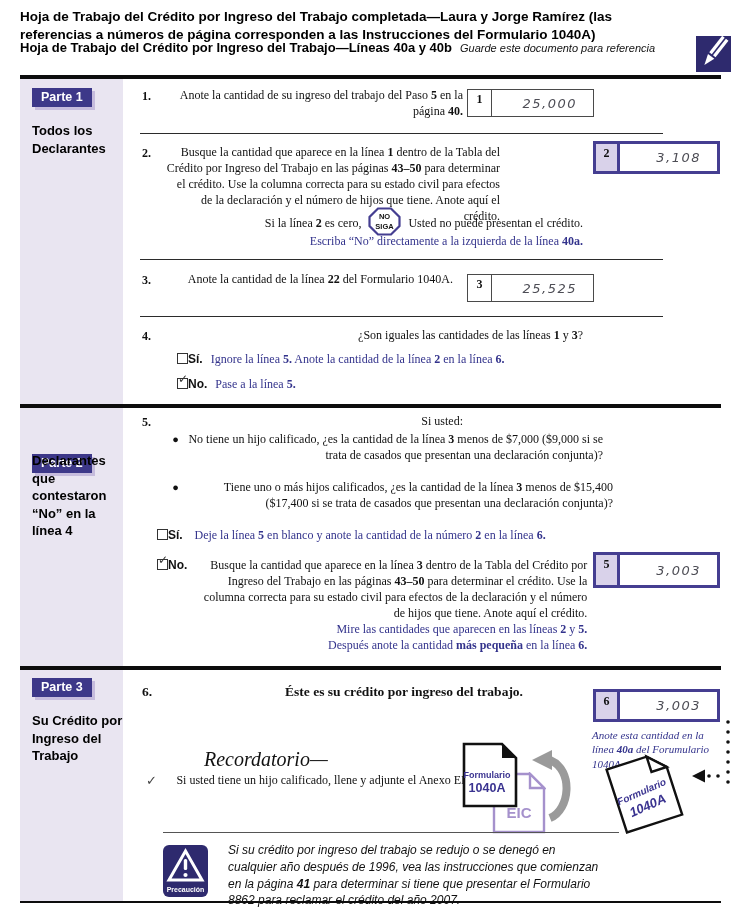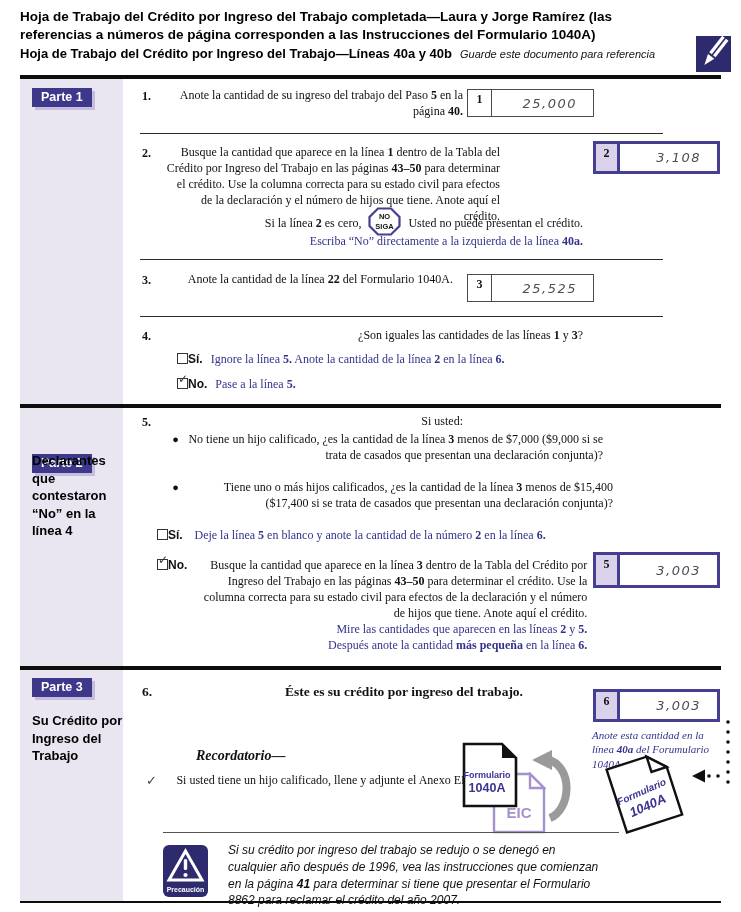--- a/index.html
+++ b/index.html
@@ -27,58 +27,59 @@
   .amtbox.purple .lbl{border-right:3px solid #453e91;background:#d9d2ea;}
   .amtbox .val{flex:1;display:flex;align-items:center;justify-content:flex-end;padding-right:16px;
                font-family:"DejaVu Sans",sans-serif;font-style:italic;font-size:13px;letter-spacing:1.5px;color:#4d4d55;}
   .chk{display:inline-block;width:11px;height:11px;border:1.2px solid #333;background:#fff;
        vertical-align:-1px;position:relative;box-sizing:border-box;}
   .chk .mark{position:absolute;left:0px;top:-7px;font-size:12px;font-family:"DejaVu Sans",sans-serif;color:#333;}
   .opt-label{font-family:"Liberation Sans",sans-serif;font-weight:bold;font-size:12px;}
   .note-purple{font-size:11px;font-style:italic;line-height:1.3;color:#33338c;}
   .caution-txt{font-family:"Liberation Sans",sans-serif;font-style:italic;font-size:12px;line-height:1.4;color:#111;}
   .h6{font-weight:bold;font-size:13.5px;}
-  .recordatorio{font-weight:bold;font-style:italic;font-size:14px;}
+  .recordatorio{font-weight:normal;font-style:italic;font-size:20px;margin-left:8px;}
   .remcheck{font-family:"DejaVu Sans",sans-serif;font-size:13px;color:#444;}
   .bullet-row{display:flex;}
   .bullet-row .bu{width:14px;font-size:11px;}
   .opt-row{display:flex;}
   .opt-row .cb-col{width:18px;flex:none;}
   .opt-row .ol-col{flex:none;margin-right:8px;}
 </style>
 </head>
 <body>
 
 <div class="page">
 
   <div class="abs title" style="left:20px;top:8px;width:705px;">
     <div>Hoja de Trabajo del Crédito por Ingreso del Trabajo completada—Laura y Jorge Ramírez (las</div>
     <div>referencias a números de página corresponden a las Instrucciones del Formulario 1040A)</div>
   </div>
 
-  <div class="abs" style="left:20px;top:44px;width:670px;">
+  <div class="abs" style="left:20px;top:38px;width:670px;">
     <span class="subtitle">Hoja de Trabajo del Crédito por Ingreso del Trabajo—Líneas 40a y 40b</span><span class="subnote">Guarde este documento para referencia</span>
   </div>
 
   <div class="abs" style="left:696px;top:36px;">
     <svg width="35" height="36" viewBox="0 0 35 36">
       <rect x="0" y="0" width="35" height="36" fill="#2e2a6e"></rect>
       <g transform="rotate(38 17 18)" fill="#fff">
         <rect x="13" y="-2" width="3.2" height="21"></rect>
         <rect x="17.8" y="-2" width="3.2" height="21"></rect>
         <polygon points="13,21 21,21 17,32"></polygon>
       </g>
     </svg>
   </div>
 
   <div class="abs bar" style="left:20px;top:75px;width:701px;"></div>
 
   <div class="abs sidebar-bg" style="left:20px;top:79px;width:103px;height:823px;"></div>
 
   <div class="abs part-tag" style="left:32px;top:88px;">Parte 1</div>
+  <div class="abs part-label" style="left:32px;top:122px;width:86px;">Todos los Declarantes</div>
 
   <div class="abs part-tag" style="left:32px;top:418px;margin-top:36px;">Parte 2</div>
   <div class="abs part-label" style="left:32px;top:452px;width:90px;">Declarantes que contestaron “No” en la línea 4</div>
 
   <div class="abs part-tag" style="left:32px;top:678px;">Parte 3</div>
   <div class="abs part-label" style="left:32px;top:712px;width:96px;">Su Crédito por Ingreso del Trabajo</div>
 
   <div class="abs itemnum" style="left:142px;top:89px;">1.</div>
   <div class="abs body-txt" style="left:163px;top:88px;width:300px;"><span>Anote la cantidad de su ingreso del trabajo del Paso </span><span class="b">5</span><span> en la página </span><span class="b">40.</span></div>
   <div class="abs amtbox plain" style="left:467px;top:89px;width:127px;height:28px;">

